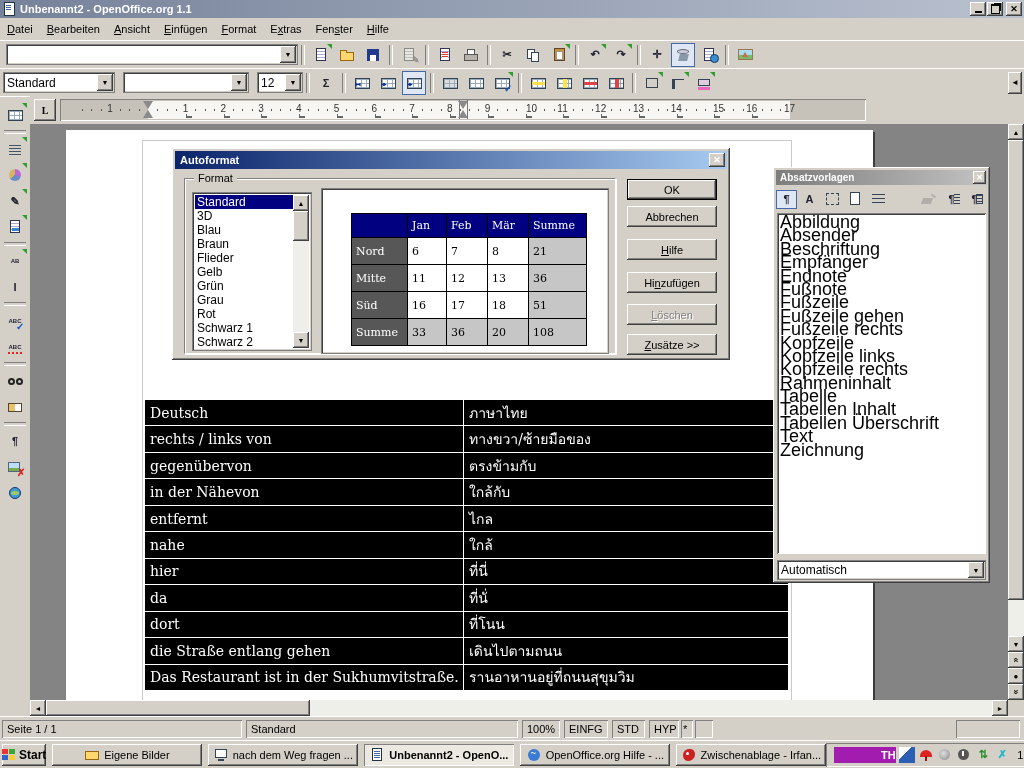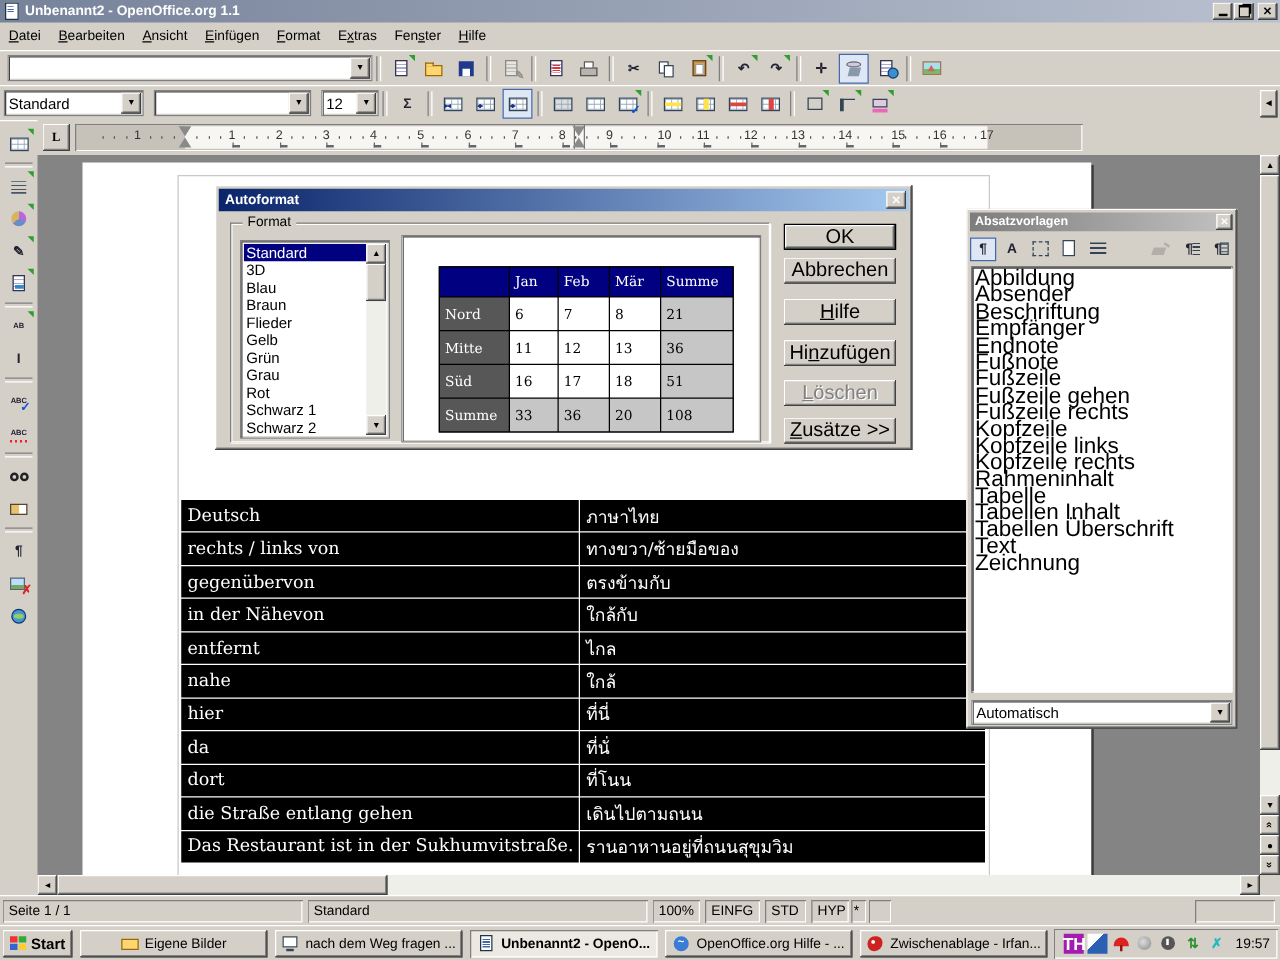--- a/index.html
+++ b/index.html
@@ -9,21 +9,21 @@
   html,body{margin:0;padding:0;background:#555;}
   #screen{position:relative;width:1024px;height:768px;background:var(--face);
     font-family:"Liberation Sans",sans-serif;font-size:11px;color:#000;overflow:hidden;
     -webkit-user-select:none;user-select:none;}
   .abs{position:absolute;}
   
   .raised{box-shadow:inset -1px -1px 0 var(--dk), inset 1px 1px 0 var(--hl), inset -2px -2px 0 var(--sh);background:var(--face);}
   .field{background:#fff;box-shadow:inset 1px 1px 0 var(--dk), inset -1px -1px 0 var(--face);border:1px solid var(--sh);}
   .btn{display:flex;align-items:center;justify-content:center;background:var(--face);
     box-shadow:inset -1px -1px 0 var(--dk), inset 1px 1px 0 var(--hl), inset -2px -2px 0 var(--sh);
-    font-size:16px;cursor:default;box-sizing:border-box;}
+    font-size:11px;cursor:default;box-sizing:border-box;}
   .btn.default{border:1px solid #000;}
   .btn.disabled{color:var(--sh);text-shadow:1px 1px 0 #fff;}
   u{text-decoration:underline;}
   
   #titlebar{left:0;top:0;width:1024px;height:18px;background:linear-gradient(90deg,#76829a,#b9c1cf);display:flex;align-items:center;padding:0 2px;box-sizing:border-box;}
   #titlebar .ttl{color:#fff;font-weight:bold;font-size:11px;margin-left:4px;flex:1;white-space:nowrap;}
   .winbtn{width:16px;height:14px;margin-left:1px;font-size:9px;font-weight:bold;line-height:12px;}
   .appicon{width:14px;height:14px;position:relative;}
   .appicon::before{content:"";position:absolute;left:2px;top:0;width:9px;height:12px;background:#fff;border:1px solid #234;}
   .appicon::after{content:"";position:absolute;left:4px;top:3px;width:5px;height:6px;background:repeating-linear-gradient(180deg,#46a 0 1px,#fff 1px 2px);}
@@ -144,21 +144,21 @@
   .ti-impress::before{left:1px;top:1px;width:12px;height:9px;background:#fff;border:1px solid #345;}
   .ti-impress::after{left:4px;top:10px;width:6px;height:3px;border-bottom:2px solid #345;}
   .ti-writer::before{left:2px;top:0;width:10px;height:13px;background:#fff;border:1px solid #234;}
   .ti-writer::after{left:4px;top:3px;width:6px;height:7px;background:repeating-linear-gradient(180deg,#46a 0 1px,#fff 1px 2px);}
   .ti-help::before{left:1px;top:1px;width:12px;height:12px;border-radius:50%;background:#3a7bd5;}
   .ti-help::after{content:"~";color:#fff;font-size:9px;font-weight:bold;left:4px;top:0px;}
   .ti-irfan::before{left:1px;top:1px;width:12px;height:12px;border-radius:50% 40% 55% 45%;background:#cc2222;}
   .ti-irfan::after{left:4px;top:4px;width:3px;height:3px;border-radius:50%;background:#fff;}
   #tray{margin-left:auto;height:24px;display:flex;align-items:center;gap:3px;padding:0 6px 0 8px;box-shadow:inset 1px 1px 0 var(--sh), inset -1px -1px 0 var(--hl);margin-right:2px;}
   .tray-ic{width:16px;height:16px;position:relative;display:flex;align-items:center;justify-content:center;font-size:9px;font-weight:bold;}
-  #kbdind{background:#a21caf;color:#fff;font-size:14px;}
+  #kbdind{background:#a21caf;color:#fff;font-size:11px;padding-left:46px;}
   .tr-quick{background:linear-gradient(135deg,#fff 40%,#2b5fb4 40%);}
   .tr-avira::before{content:"";position:absolute;left:2px;top:3px;width:12px;height:7px;background:#d22;border-radius:12px 12px 0 0;}
   .tr-avira::after{content:"";position:absolute;left:7px;top:9px;width:2px;height:5px;background:#911;}
   .tr-vol::before{content:"";position:absolute;left:2px;top:2px;width:11px;height:11px;border-radius:50%;background:radial-gradient(circle at 40% 40%,#ddd,#888);}
   .tr-dial::before{content:"";position:absolute;left:2px;top:2px;width:11px;height:11px;border-radius:50%;background:#555;}
   .tr-dial::after{content:"";position:absolute;left:6px;top:4px;width:2px;height:5px;background:#fff;}
   .tr-sync{color:#2a8f2a;font-size:11px;}
   .tr-input{color:#1fb8c8;font-size:11px;}
   #clock{font-size:11px;margin-left:4px;}
   

